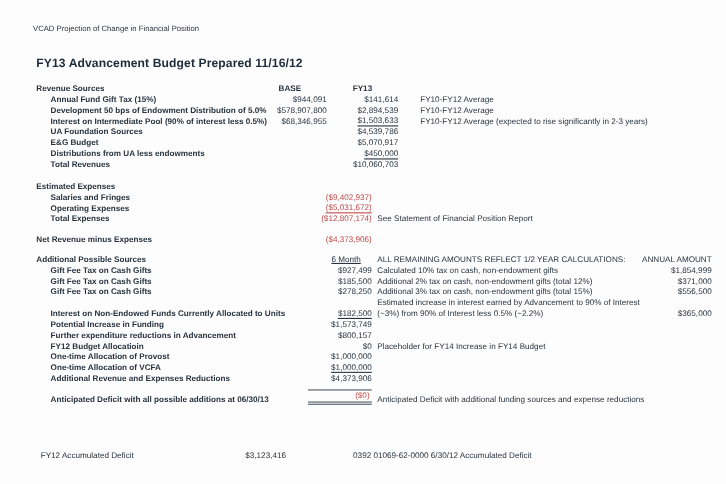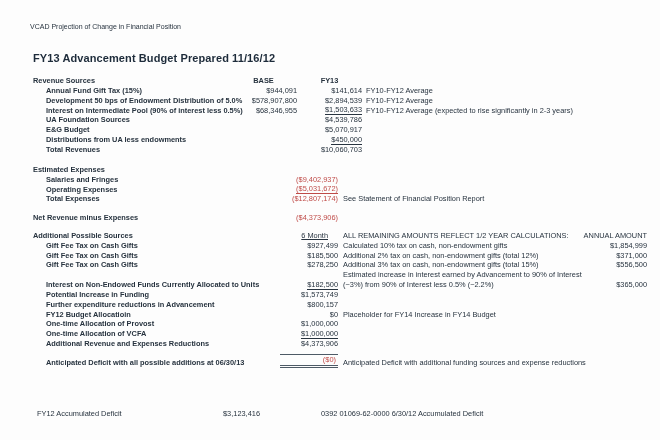--- a/index.html
+++ b/index.html
@@ -22,21 +22,21 @@
 
   .r{display:flex;line-height:9.8px;white-space:nowrap;align-items:flex-end;}
   .b{font-weight:bold;}
   .red{color:var(--negative);}
   .u{border-bottom:1px solid currentColor;display:inline-block;line-height:8px;}
 
   .lab{width:197px;flex-shrink:0;overflow:visible;}
   .ind{padding-left:13px;font-weight:bold;}
   .base{width:67px;flex-shrink:0;text-align:right;}
   .v13{width:65px;flex-shrink:0;text-align:right;}
-  .note{padding-left:4px;}
+  .note{padding-left:20px;}
   .ch{text-align:center;}
 
   .val6{width:108px;flex-shrink:0;text-align:right;}
   .h6{padding-right:10px;text-decoration:underline;}
   .note6{padding-left:5px;}
   .annual{margin-left:auto;text-align:right;padding-left:6px;}
 
   .sec-rev{margin-top:11px;}
   .sec-exp{margin-top:10px;}
   .row-net{margin-top:8.5px;}

